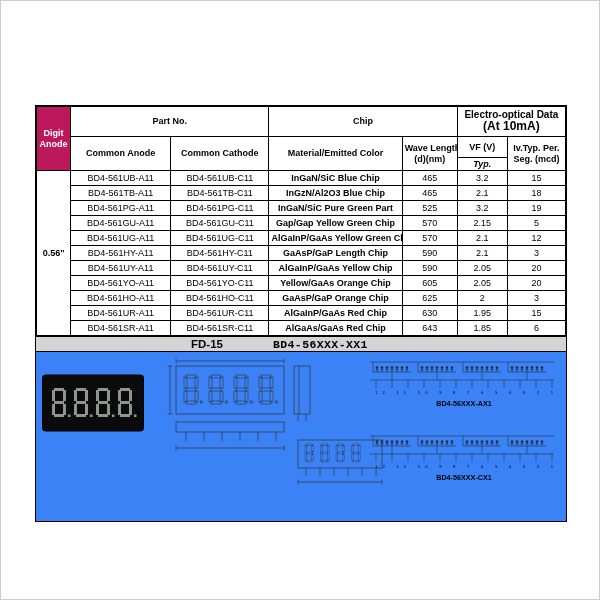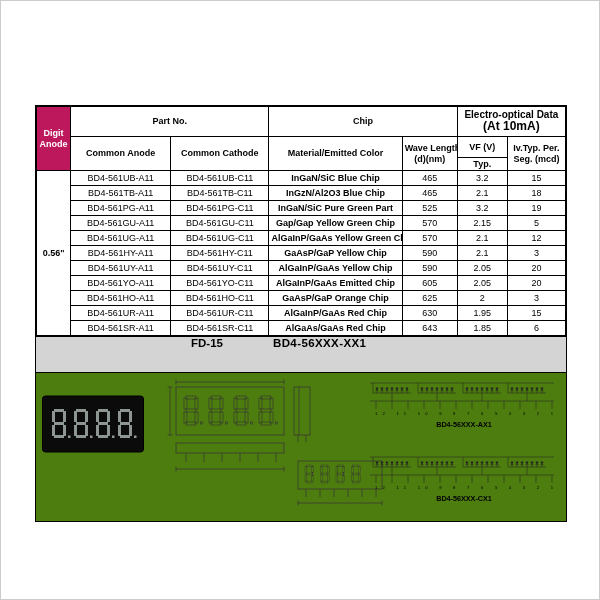--- a/index.html
+++ b/index.html
@@ -6,33 +6,33 @@
   html,body { margin:0; padding:0; background:#fff; }
   body { font-family:"Liberation Sans", sans-serif; color:#000; }
   .page { position:relative; width:600px; height:600px; background:#ffffff; border:1px solid #cccccc; overflow:hidden; }
   .frame { position:absolute; left:34px; top:104px; width:532px; height:417px; border:1px solid #000; display:flex; flex-direction:column; background:#fff; }
 
   table.spec { border-collapse:collapse; width:100%; table-layout:fixed; }
   table.spec th, table.spec td { border:1px solid #000; text-align:center; padding:0 2px; overflow:hidden; white-space:nowrap; vertical-align:middle; }
   table.spec th { font-weight:bold; font-size:9px; line-height:1.15; }
   .gh { font-size:10px; height:30px; }
   .h2 { height:21px; }
-  .h3 { height:13px; font-size:8.5px; }
+  .h3 { height:13px; font-size:8.5px;font-style:italic; }
   .digit-head { background:#be185d; color:#fff; font-size:9.5px; line-height:1.2; }
   .small-head { font-size:7.6px; }
   .iv-head { font-size:8px; }
   table.spec td { font-size:9px; height:15px; }
   td.mat { text-align:left; padding-left:4px; font-size:8.4px;font-weight:bold; }
   td.digit-val { font-weight:bold; font-size:11.5px; }
 
-  .band { height:37px; background:#d4d4d4; border-top:1px solid #000; border-bottom:1px solid #000; display:flex; font-weight:bold; font-size:11.5px; }
+  .band { height:16px; background:#d4d4d4; border-top:1px solid #000; border-bottom:1px solid #000; display:flex; align-items:center; font-weight:bold; font-size:11.5px; }
   .band .code { margin-left:155px; }
-  .band .series { margin-left:50px; letter-spacing:0.4px; }
-
-  .draw { position:relative; flex:1; background:#4d7c0f; }
+  .band .series { margin-left:50px; letter-spacing:0.4px;font-family:Liberation Mono, monospace; }
+
+  .draw { position:relative; flex:1; background:#3b82f6; }
   .draw svg { position:absolute; }
 </style>
 </head>
 <body>
 
 <div class="page">
   <div class="frame">
 
     <table class="spec">
       <colgroup>
@@ -113,37 +113,37 @@
             <td>BD4-561UG-A11</td>
             <td>BD4-561UG-C11</td>
             <td class="mat">AlGaInP/GaAs Yellow Green Chip</td>
             <td>570</td>
             <td>2.1</td>
             <td>12</td>
           </tr>
           <tr>
             <td>BD4-561HY-A11</td>
             <td>BD4-561HY-C11</td>
-            <td class="mat">GaAsP/GaP Yellow  Chip</td>
+            <td class="mat">GaAsP/GaP Length  Chip</td>
             <td>590</td>
             <td>2.1</td>
             <td>3</td>
           </tr>
           <tr>
             <td>BD4-561UY-A11</td>
             <td>BD4-561UY-C11</td>
             <td class="mat">AlGaInP/GaAs Yellow  Chip</td>
             <td>590</td>
             <td>2.05</td>
             <td>20</td>
           </tr>
           <tr>
             <td>BD4-561YO-A11</td>
             <td>BD4-561YO-C11</td>
-            <td class="mat">AlGaInP/GaAs Emitted  Chip</td>
+            <td class="mat">Yellow/GaAs Orange  Chip</td>
             <td>605</td>
             <td>2.05</td>
             <td>20</td>
           </tr>
           <tr>
             <td>BD4-561HO-A11</td>
             <td>BD4-561HO-C11</td>
             <td class="mat">GaAsP/GaP Orange  Chip</td>
             <td>625</td>
             <td>2</td>

